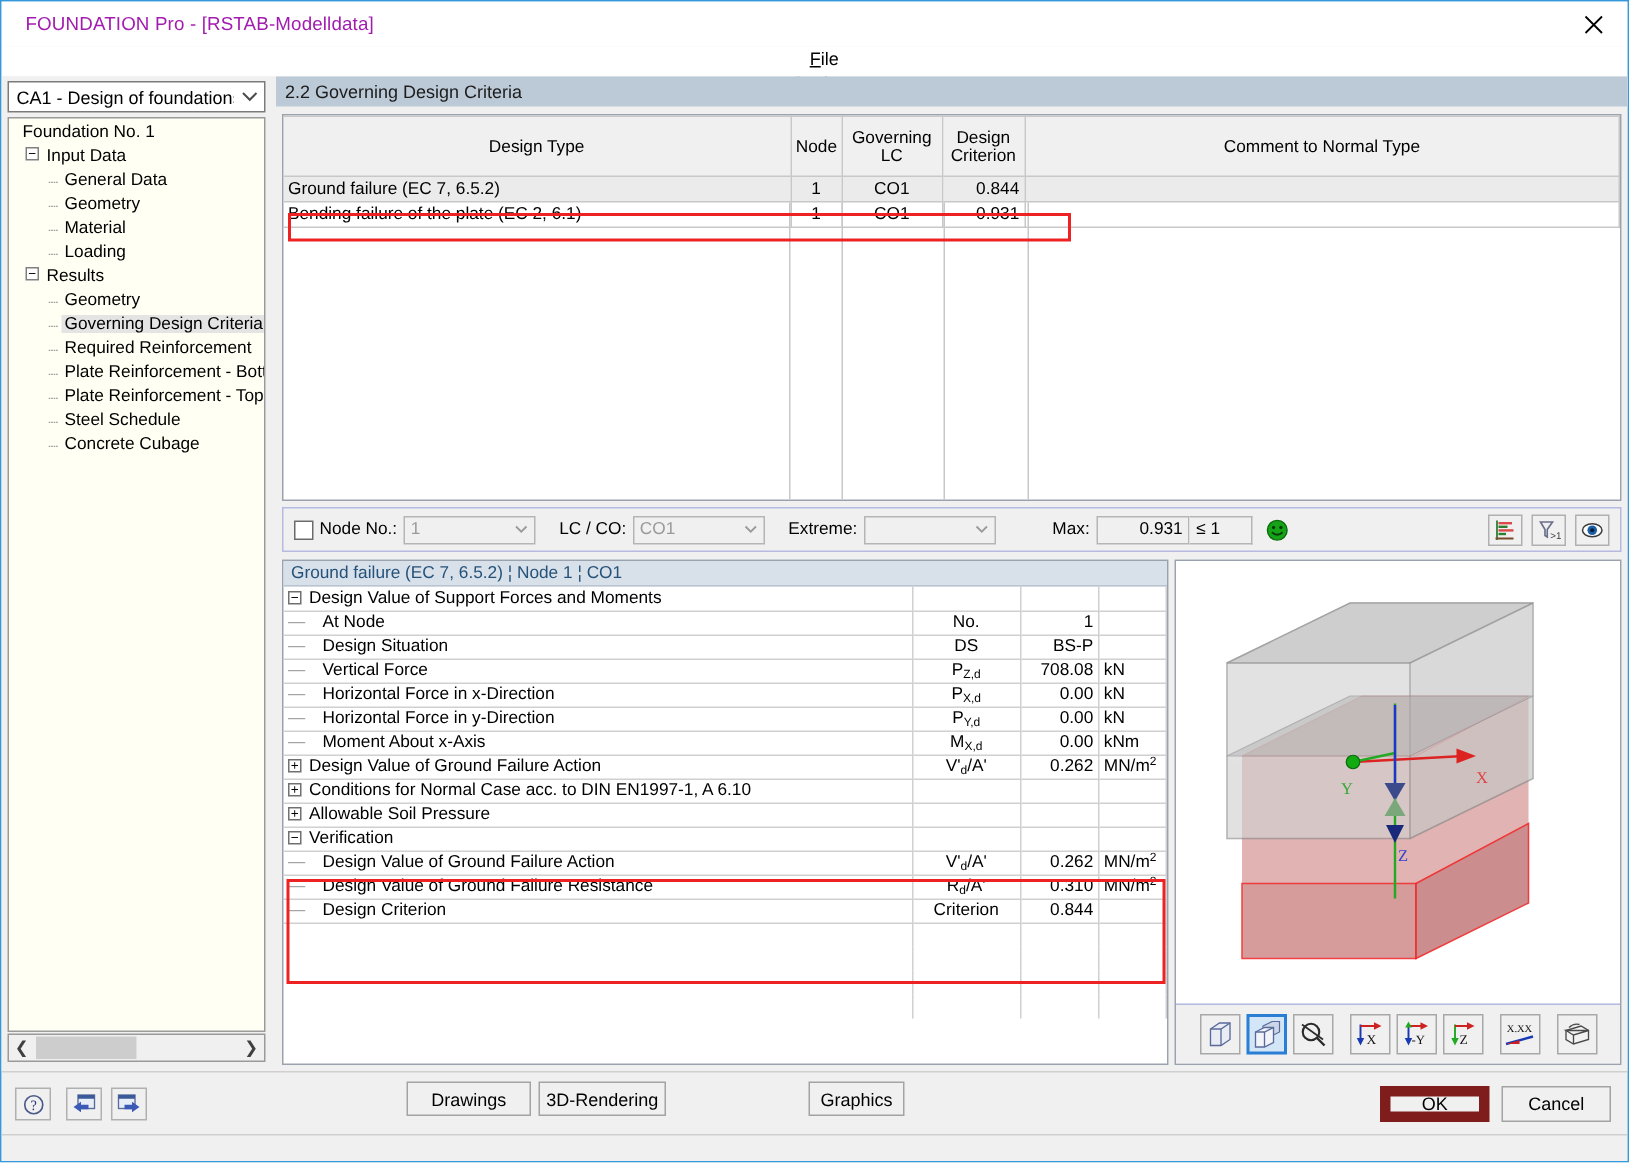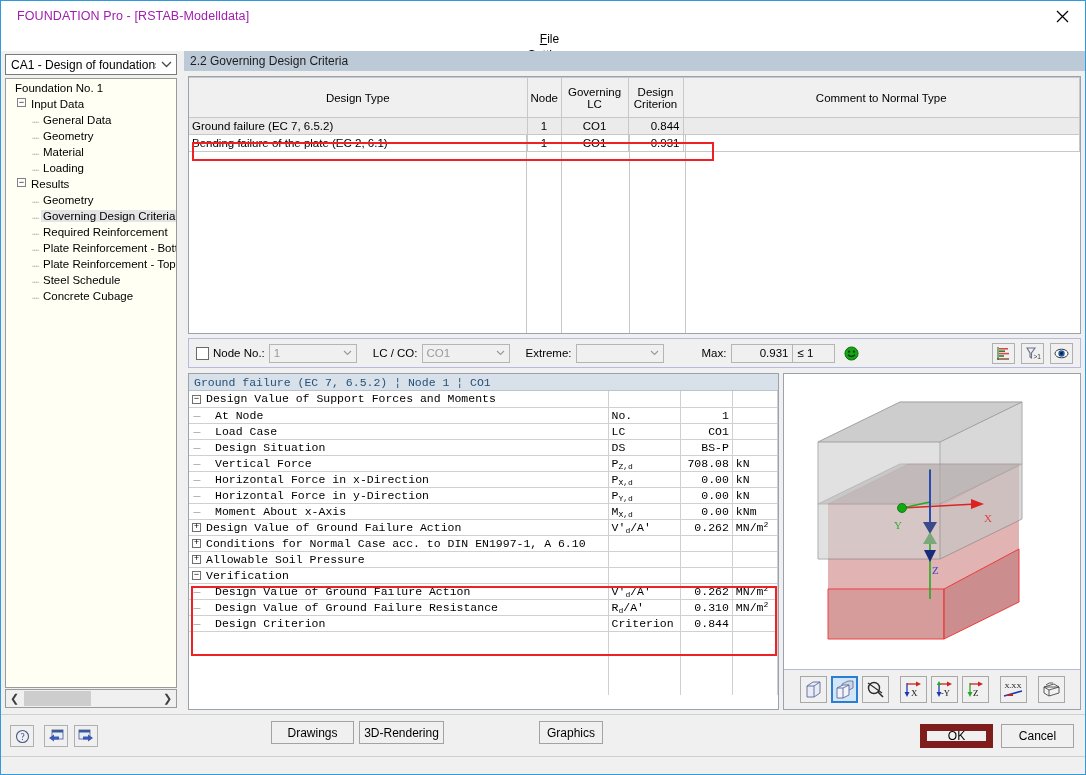--- a/index.html
+++ b/index.html
@@ -179,35 +179,35 @@
   .smiley { width:15px; height:15px; margin-left:9px; }
   .tbbtn {
     width: 23px; height: 21px; border:1px solid #b0b0b0; background:#f0f0f0;
     display:flex;align-items:center;justify-content:center; cursor:pointer;
     margin-left: 6px;
   }
 
   
   .lowerbox {
     position: absolute; left: 4px; top: 322px; width: 591px; height: 337px;
-    background: #ffffff; border: 1px solid #9aa3ad; overflow: hidden; font-family: Liberation Mono, monospace;
+    background: #ffffff; border: 1px solid #9aa3ad; overflow: hidden;
   }
   .detailhdr {
     height: 17px; background: #d8e0e9; color:#24527a; font-size:11.5px;
     display:flex; align-items:center; padding-left:5px;
     border-bottom:1px solid #b9c4d0;
   }
   table.dgrid { border-collapse: collapse; width:100%; table-layout: fixed; }
   table.dgrid td {
     border-right:1px solid #d0d0d0; border-bottom:1px solid #d0d0d0;
     font-size:11.5px; color:#000; height:16px; padding:0 3px;
     white-space:nowrap; overflow:hidden;
   }
   .d-lbl { width: 418px; text-align:left; }
-  .d-sym { width: 72px; text-align:left; }
+  .d-sym { width: 72px; text-align:center; }
   .d-val { width: 52px; text-align:right; }
   .d-uni { width: 45px; text-align:left; }
   .exp {
     display:inline-flex; width:9px; height:9px; border:1px solid #707070;
     background:#fff; align-items:center; justify-content:center;
     font-size:9px; line-height:7px; margin-right:5px; vertical-align:middle;
     cursor:pointer;
   }
   .subdash { display:inline-block; width:10px; color:#a0a0a0; text-align:center; }
   .sublbl { padding-left: 13px; }
@@ -551,26 +551,20 @@
                 <td class="d-val"></td>
                 <td class="d-uni"></td>
               </tr>
               <tr>
                 <td class="d-lbl"><span class="subdash">—</span><span class="sublbl">At Node</span></td>
                 <td class="d-sym">No.</td>
                 <td class="d-val">1</td>
                 <td class="d-uni"></td>
               </tr>
               <tr>
-                <td class="d-lbl"><span class="subdash">—</span><span class="sublbl">Load Case</span></td>
-                <td class="d-sym">LC</td>
-                <td class="d-val">CO1</td>
-                <td class="d-uni"></td>
-              </tr>
-              <tr>
                 <td class="d-lbl"><span class="subdash">—</span><span class="sublbl">Design Situation</span></td>
                 <td class="d-sym">DS</td>
                 <td class="d-val">BS-P</td>
                 <td class="d-uni"></td>
               </tr>
               <tr>
                 <td class="d-lbl"><span class="subdash">—</span><span class="sublbl">Vertical Force</span></td>
                 <td class="d-sym">P<sub>Z,d</sub></td>
                 <td class="d-val">708.08</td>
                 <td class="d-uni">kN</td>

